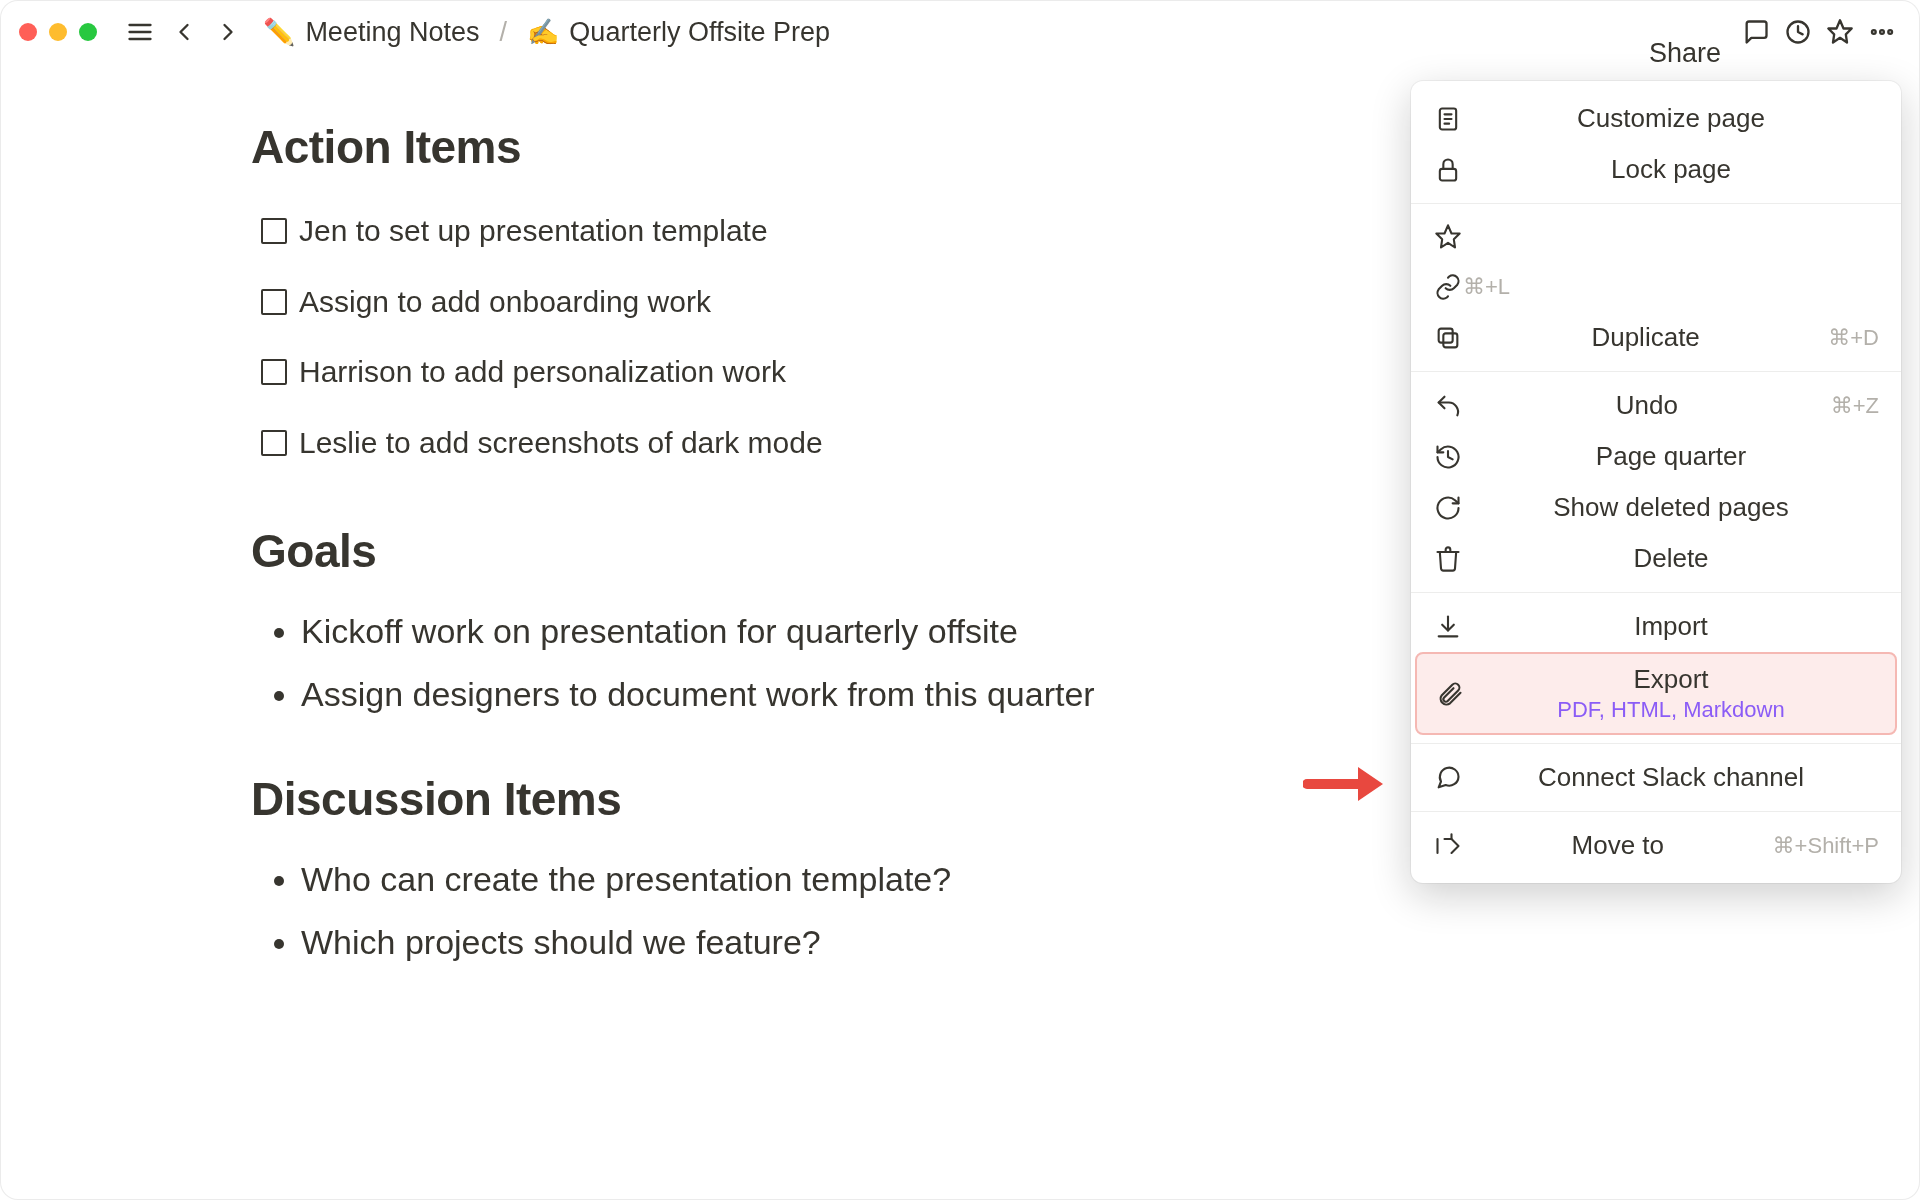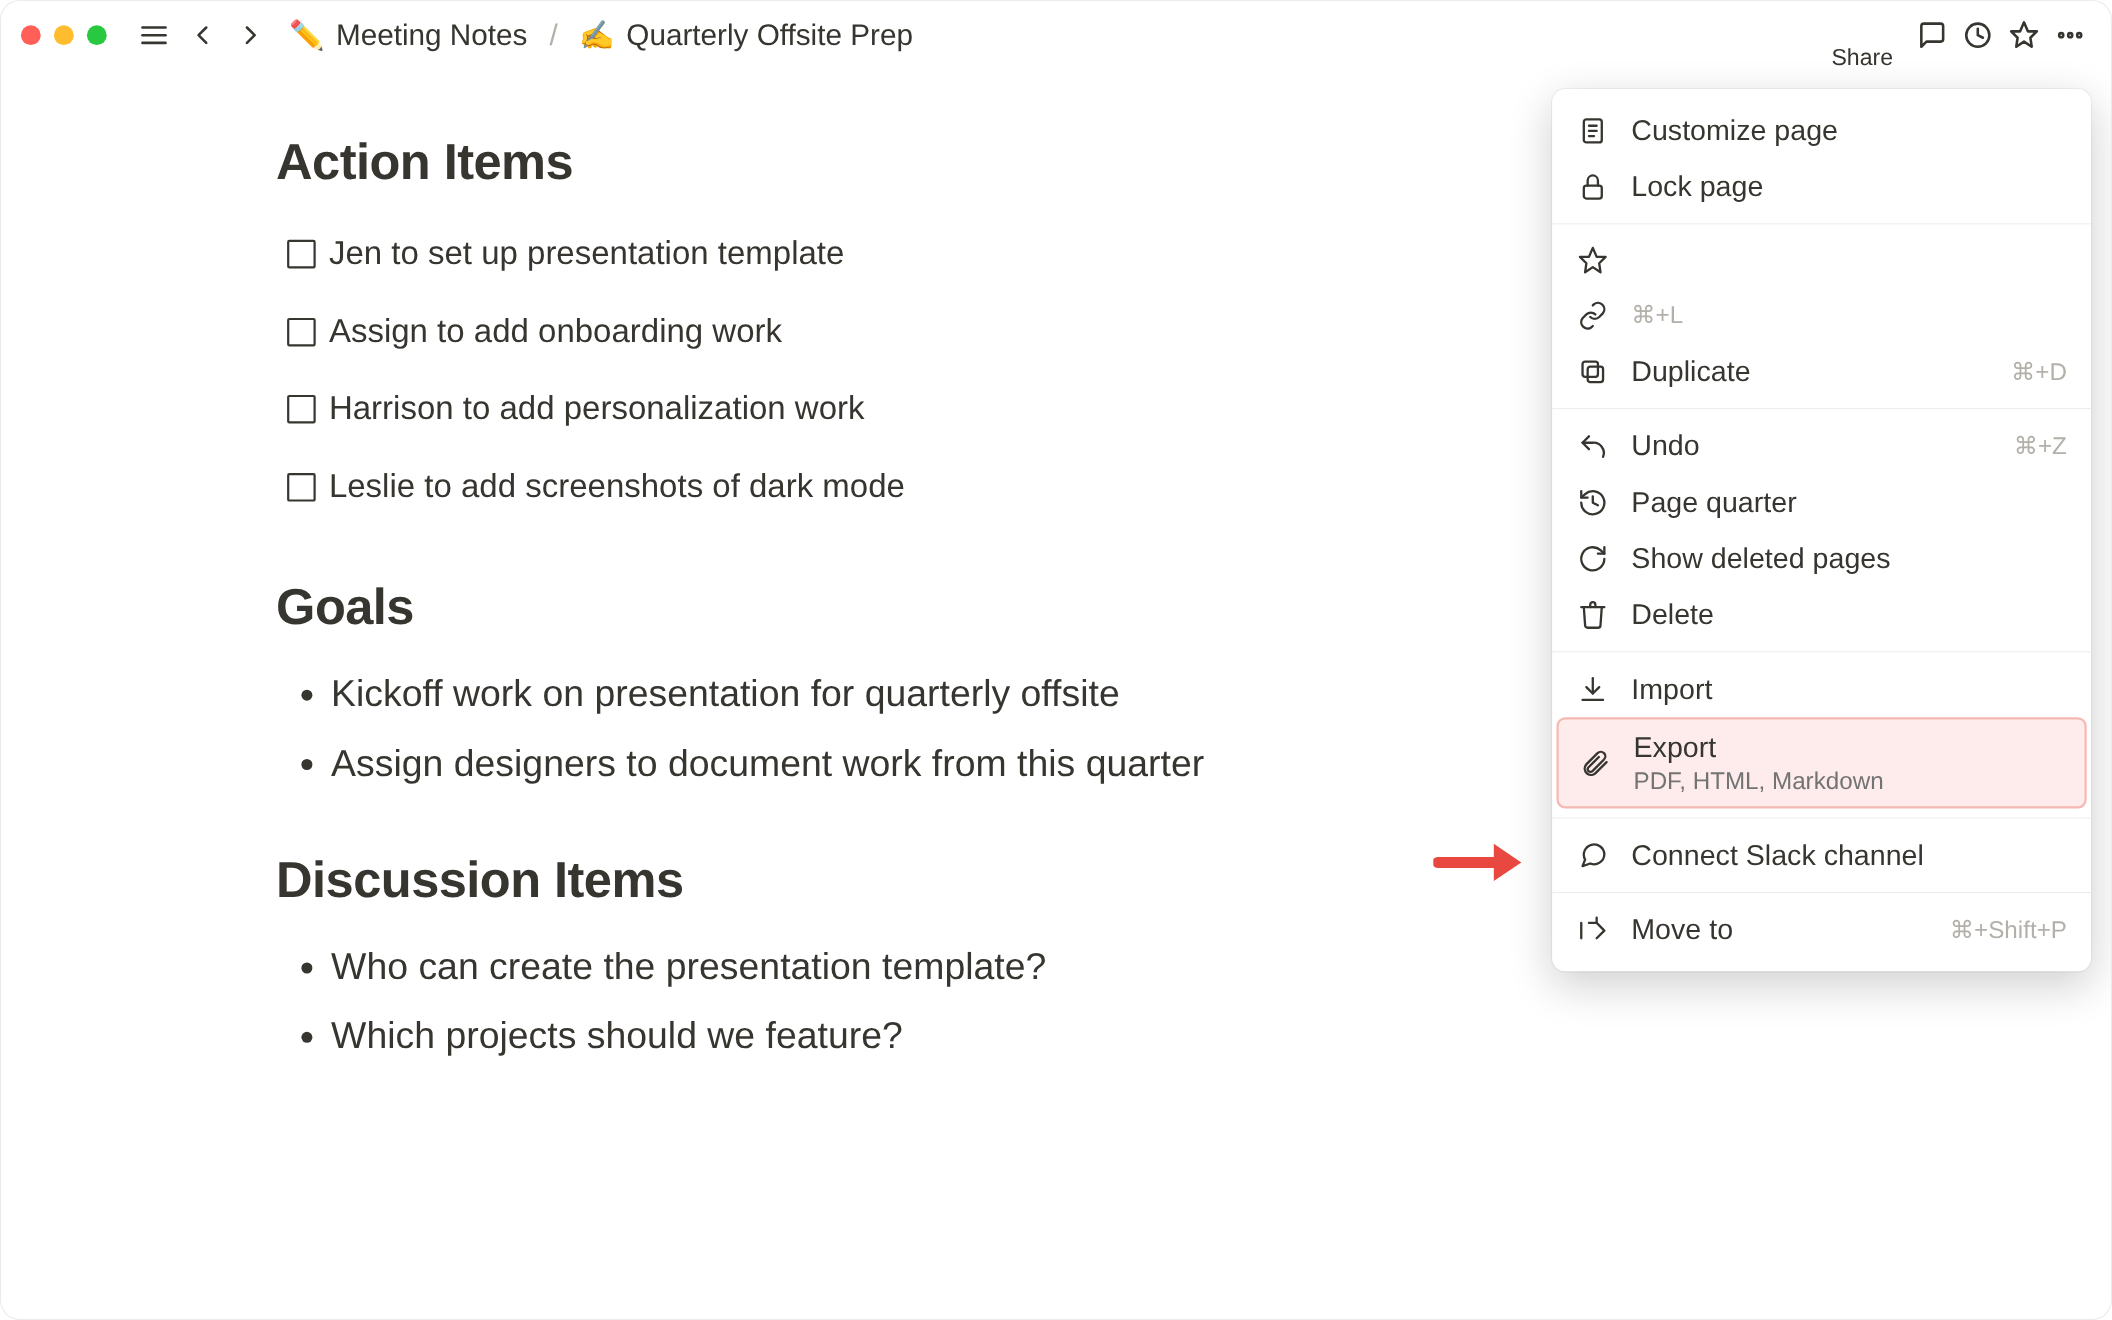--- a/index.html
+++ b/index.html
@@ -33,21 +33,21 @@
     width:38px; height:38px;
     display:flex; align-items:center; justify-content:center;
     border-radius:6px; color:#37352f;
   }
   .tb-btn.dim { color:#b3b0aa; }
   .breadcrumb { display:flex; align-items:center; gap:10px; font-size:27px; color:#37352f; margin-left:4px;}
   .crumb { display:flex; align-items:center; gap:10px; padding:4px 6px; border-radius:6px;}
   .crumb .emoji { font-size:26px; }
   .sep { color:#b3b0aa; padding:0 4px;}
   .toolbar-spacer { flex:1; }
-  .share { font-size:21px; padding:4px 10px;margin-top:42px;}
+  .share { font-size:27px; padding:4px 10px;margin-top:42px;}
   .right-icons { display:flex; align-items:center; gap:4px; }
   .right-icons .tb-btn svg { width:28px; height:28px; }
   .tb-btn svg { width:28px; height:28px; stroke:#37352f; }
 
   
   .doc {
     padding: 40px 0 0 250px;
     max-width: 1300px;
   }
   h1.sec {
@@ -82,27 +82,27 @@
     border-radius:12px;
     box-shadow: 0 0 0 1px rgba(15,15,15,0.05), 0 12px 40px rgba(15,15,15,0.2);
     padding: 8px 0;
     font-size:26px;
   }
   .menu .group { padding:4px 0; }
   .menu .divider { height:1px; background:#ededec; margin:4px 0; }
   .mi {
     display:flex; align-items:center;
     padding: 10px 22px;
-    gap:20px;
     position:relative;
+    text-align:center;
   }
   .mi .icon { width:30px; height:30px; display:flex; align-items:center; justify-content:center; flex-shrink:0;}
   .mi .icon svg { width:28px; height:28px; stroke:#37352f; fill:none; stroke-width:1.8;}
   .mi .label { flex:1; color:#37352f; }
-  .mi .sub   { font-size:22px; color:#737373; display:block; margin-top:2px;}
+  .mi .sub   { font-size:22px; color:#8b5cf6; display:block; margin-top:2px;}
   .mi .kbd   { color:#b3b0aa; font-size:22px; }
   .mi.highlight {
     background:#fdeceb;
     border:2px solid #f5b8b3;
     border-radius:8px;
     margin: 0 4px;
     padding: 10px 18px;
   }
 
   

